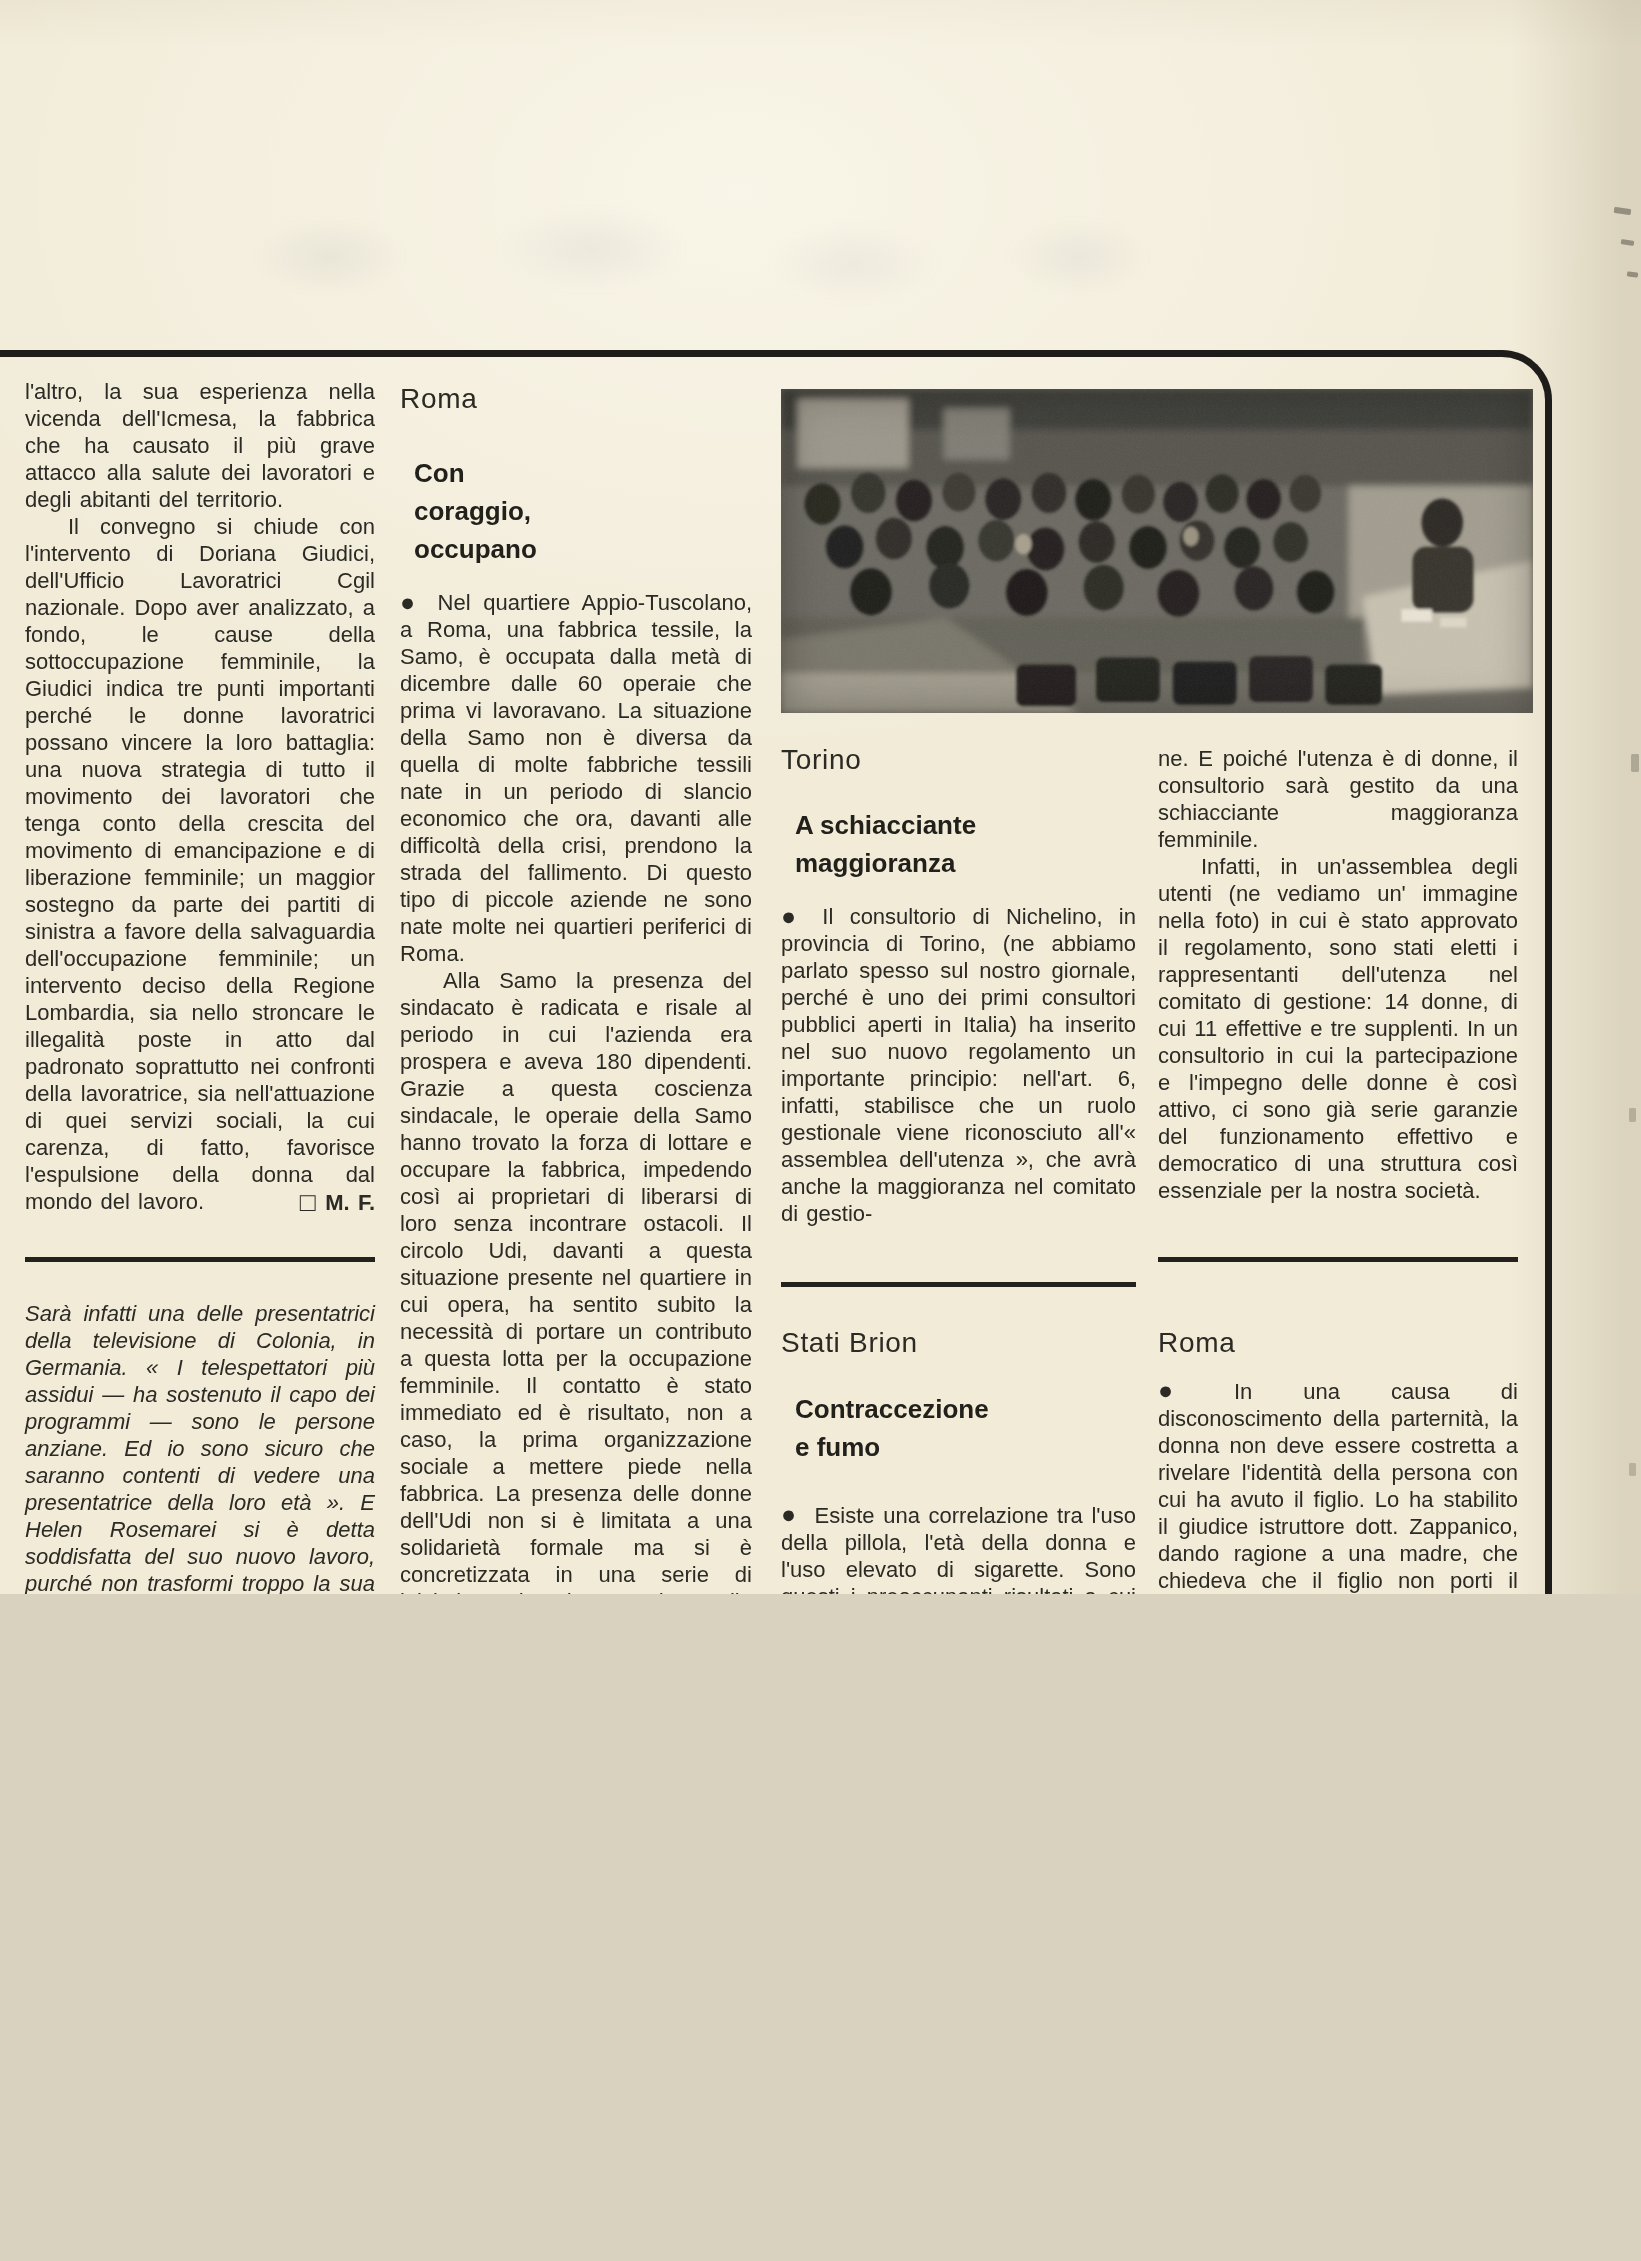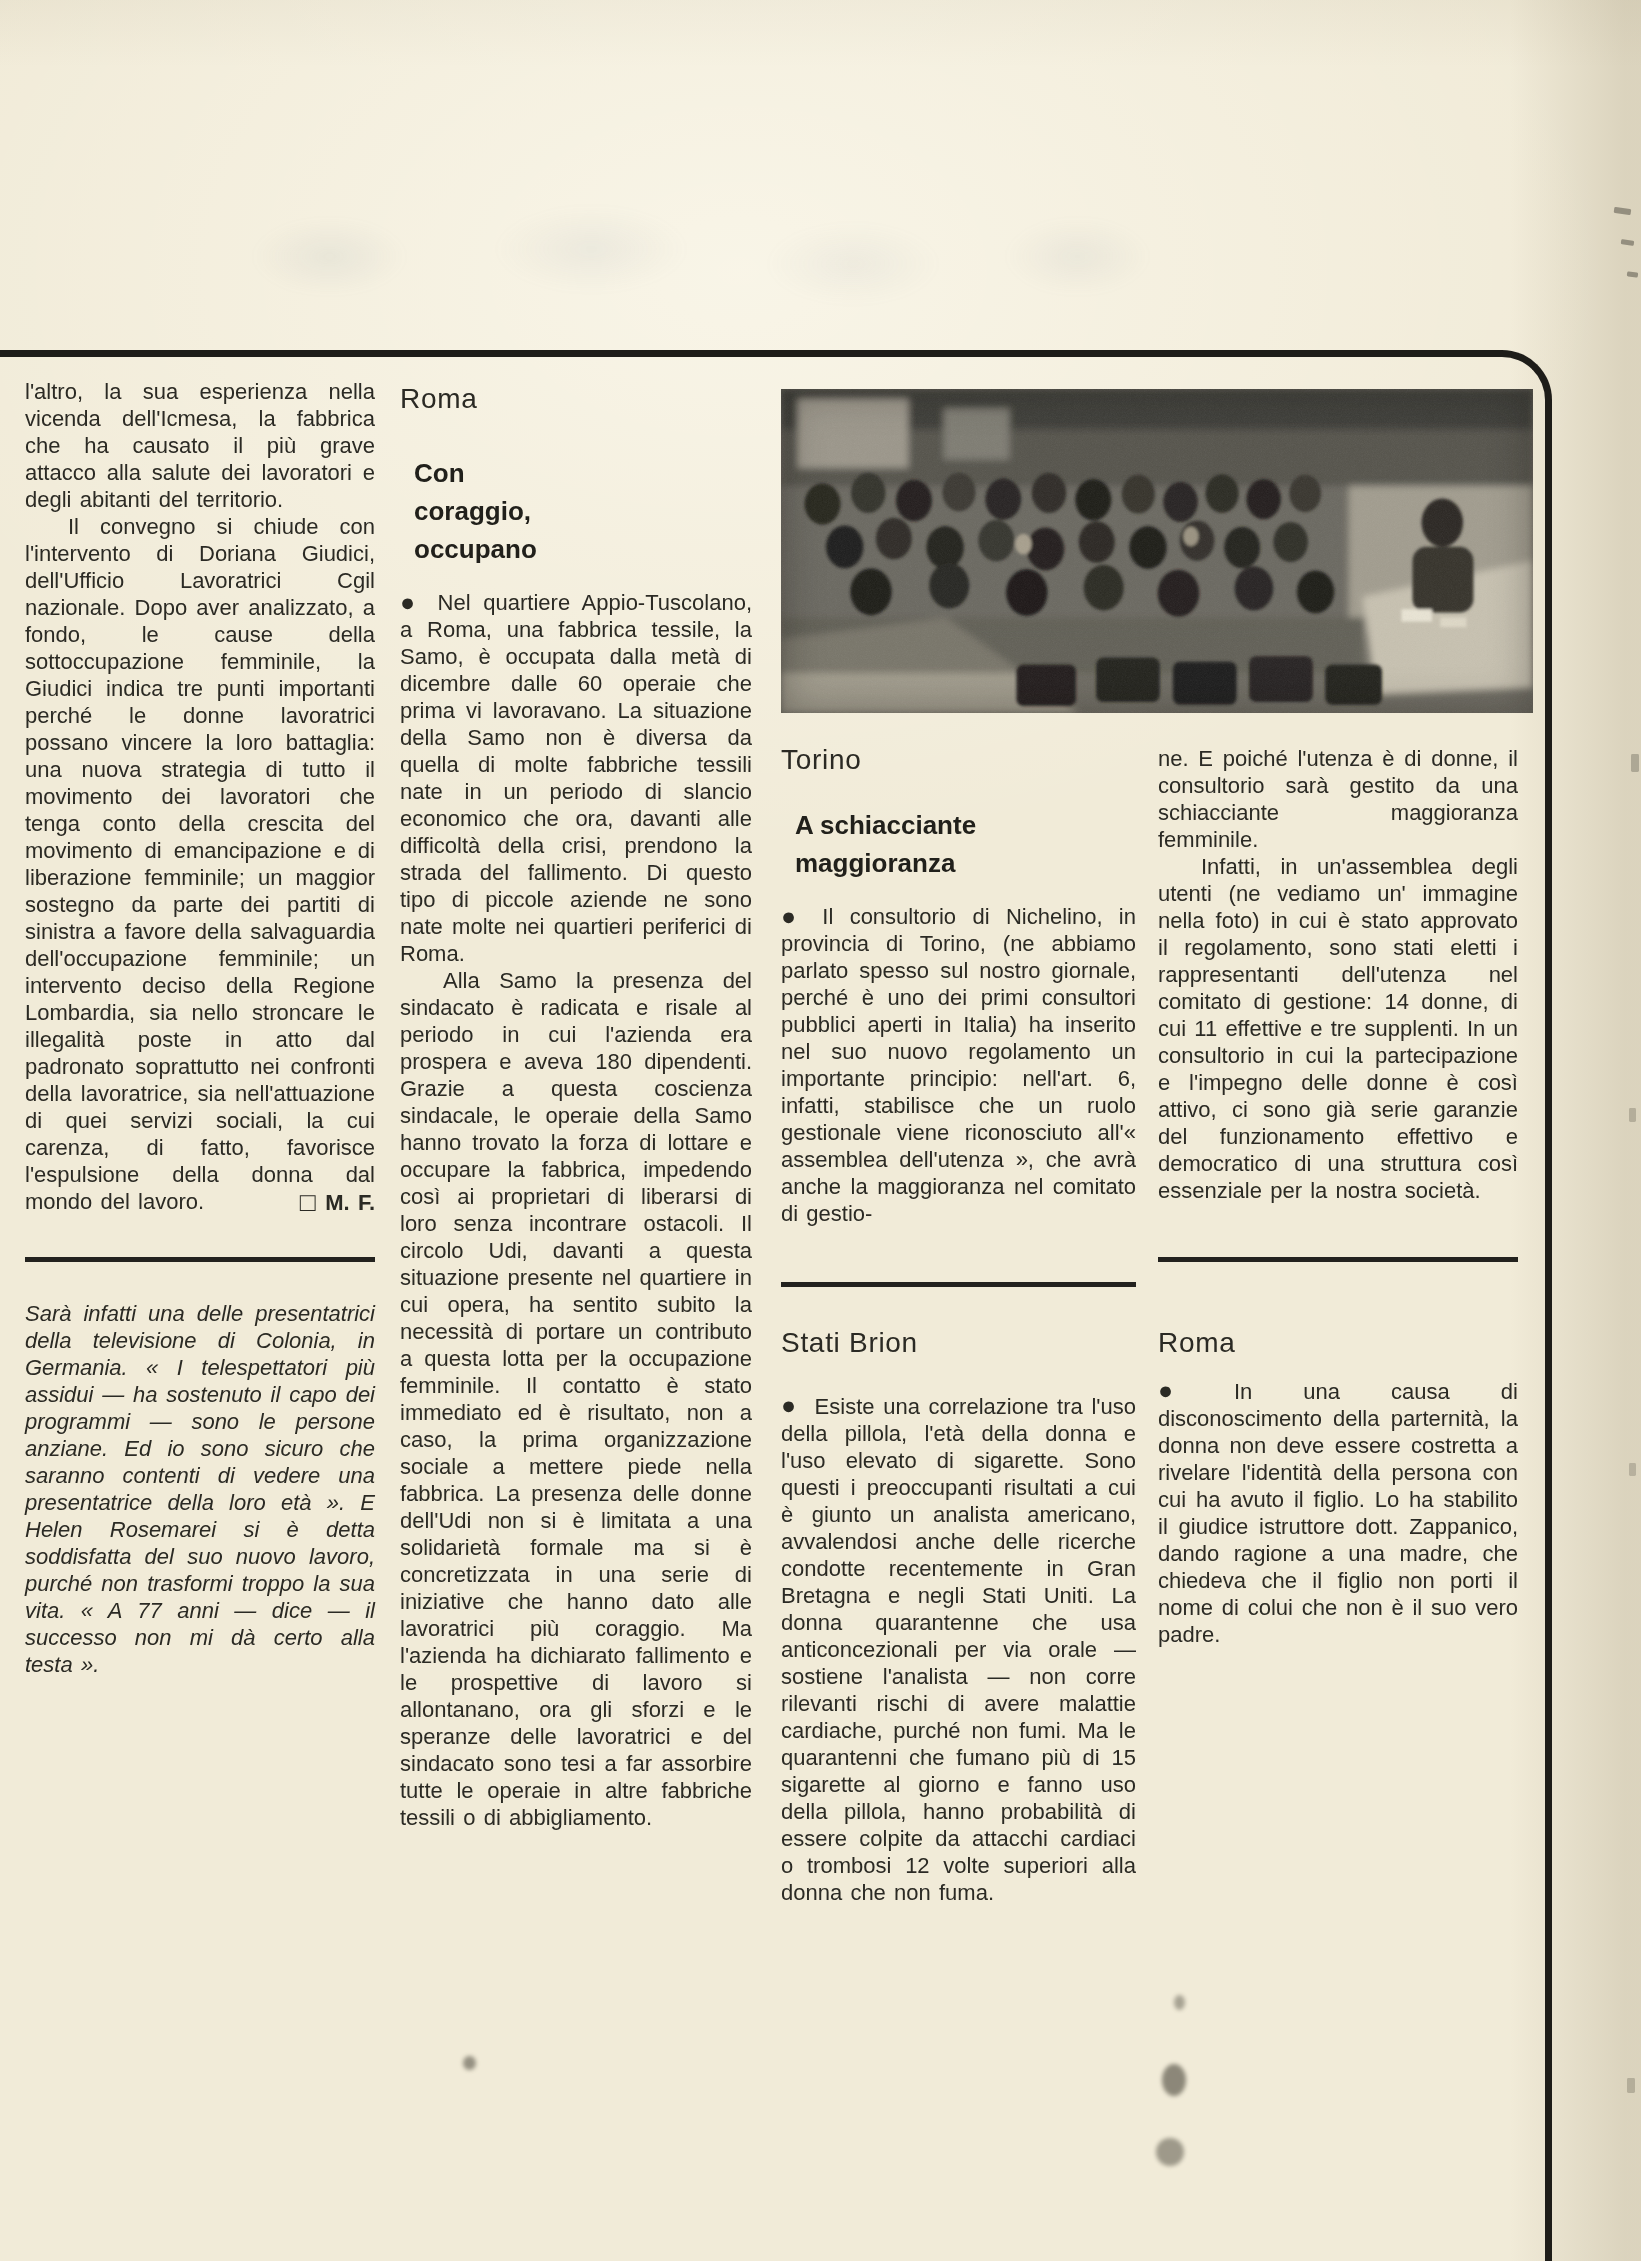--- a/index.html
+++ b/index.html
@@ -1,18 +1,18 @@
 <!DOCTYPE html>
 <html lang="it" style="font-size:11px"><head>
 <meta charset="utf-8">
 <style>
   html,body{margin:0;padding:0;background:#d8d2bf;}
   .page{
     position:relative;
-    width:1641px;height:2261px;
+    width:1641px;height:1594px;
     background:
       radial-gradient(ellipse 1247px 831px at 45% 12%, rgba(255,253,244,.55), rgba(255,253,244,0) 70%),
       linear-gradient(to right, rgba(120,105,70,0) 92%, rgba(120,105,70,.18) 99%),
       linear-gradient(to bottom, rgba(120,105,70,.06), rgba(120,105,70,0) 3%),
       #f1ebd8;
     overflow:hidden;
     font-family:"Liberation Sans", sans-serif;
     color:#2b2a24;
   }
   
@@ -176,20 +176,21 @@
     <p class="lead"><span class="bullet">●</span><span>Nel quartiere Appio-Tuscolano, a Roma, una fabbrica tessile, la Samo, è occupata dalla metà di dicembre dalle 60 operaie che prima vi lavoravano. La situazione della Samo non è diversa da quella di molte fabbriche tessili nate in un periodo di slancio economico che ora, davanti alle difficoltà della crisi, prendono la strada del fallimento. Di questo tipo di piccole aziende ne sono nate molte nei quartieri periferici di Roma.</span></p>
     <p class="ind">Alla Samo la presenza del sindacato è radicata e risale al periodo in cui l'azienda era prospera e aveva 180 dipendenti. Grazie a questa coscienza sindacale, le operaie della Samo hanno trovato la forza di lottare e occupare la fabbrica, impedendo così ai proprietari di liberarsi di loro senza incontrare ostacoli. Il circolo Udi, davanti a questa situazione presente nel quartiere in cui opera, ha sentito subito la necessità di portare un contributo a questa lotta per la occupazione femminile. Il contatto è stato immediato ed è risultato, non a caso, la prima organizzazione sociale a mettere piede nella fabbrica. La presenza delle donne dell'Udi non si è limitata a una solidarietà formale ma si è concretizzata in una serie di iniziative che hanno dato alle lavoratrici più coraggio. Ma l'azienda ha dichiarato fallimento e le prospettive di lavoro si allontanano, ora gli sforzi e le speranze delle lavoratrici e del sindacato sono tesi a far assorbire tutte le operaie in altre fabbriche tessili o di abbigliamento.</p>
   </div>
 
   <div class="col" id="col-three">
     <div class="kicker">Torino</div>
     <h2 class="head"><span>A schiacciante</span><br><span>maggioranza</span></h2>
     <p class="lead"><span class="bullet">●</span><span>Il consultorio di Nichelino, in provincia di Torino, (ne abbiamo parlato spesso sul nostro giornale, perché è uno dei primi consultori pubblici aperti in Italia) ha inserito nel suo nuovo regolamento un importante principio: nell'art. 6, infatti, stabilisce che un ruolo gestionale viene riconosciuto all'« assemblea dell'utenza », che avrà anche la maggioranza nel comitato di gestio-</span></p>
     <div class="divider"></div>
     <div class="kicker kicker2">Stati Brion</div>
+    <h2 class="head head2"><span>Contraccezione</span><br><span>e fumo</span></h2>
     <p class="lead lead2"><span class="bullet">●</span><span>Esiste una correlazione tra l'uso della pillola, l'età della donna e l'uso elevato di sigarette. Sono questi i preoccupanti risultati a cui è giunto un analista americano, avvalendosi anche delle ricerche condotte recentemente in Gran Bretagna e negli Stati Uniti. La donna quarantenne che usa anticoncezionali per via orale — sostiene l'analista — non corre rilevanti rischi di avere malattie cardiache, purché non fumi. Ma le quarantenni che fumano più di 15 sigarette al giorno e fanno uso della pillola, hanno probabilità di essere colpite da attacchi cardiaci o trombosi 12 volte superiori alla donna che non fuma.</span></p>
   </div>
 
   <div class="col" id="col-four">
     <p>ne. E poiché l'utenza è di donne, il consultorio sarà gestito da una schiacciante maggioranza femminile.</p>
     <p class="ind">Infatti, in un'assemblea degli utenti (ne vediamo un' immagine nella foto) in cui è stato approvato il regolamento, sono stati eletti i rappresentanti dell'utenza nel comitato di gestione: 14 donne, di cui 11 effettive e tre supplenti. In un consultorio in cui la partecipazione e l'impegno delle donne è così attivo, ci sono già serie garanzie del funzionamento effettivo e democratico di una struttura così essenziale per la nostra società.</p>
     <div class="divider"></div>
     <div class="kicker kicker2">Roma</div>
     <p class="lead lead2"><span class="bullet">●</span><span>In una causa di disconoscimento della parternità, la donna non deve essere costretta a rivelare l'identità della persona con cui ha avuto il figlio. Lo ha stabilito il giudice istruttore dott. Zappanico, dando ragione a una madre, che chiedeva che il figlio non porti il nome di colui che non è il suo vero padre.</span></p>
   </div>

